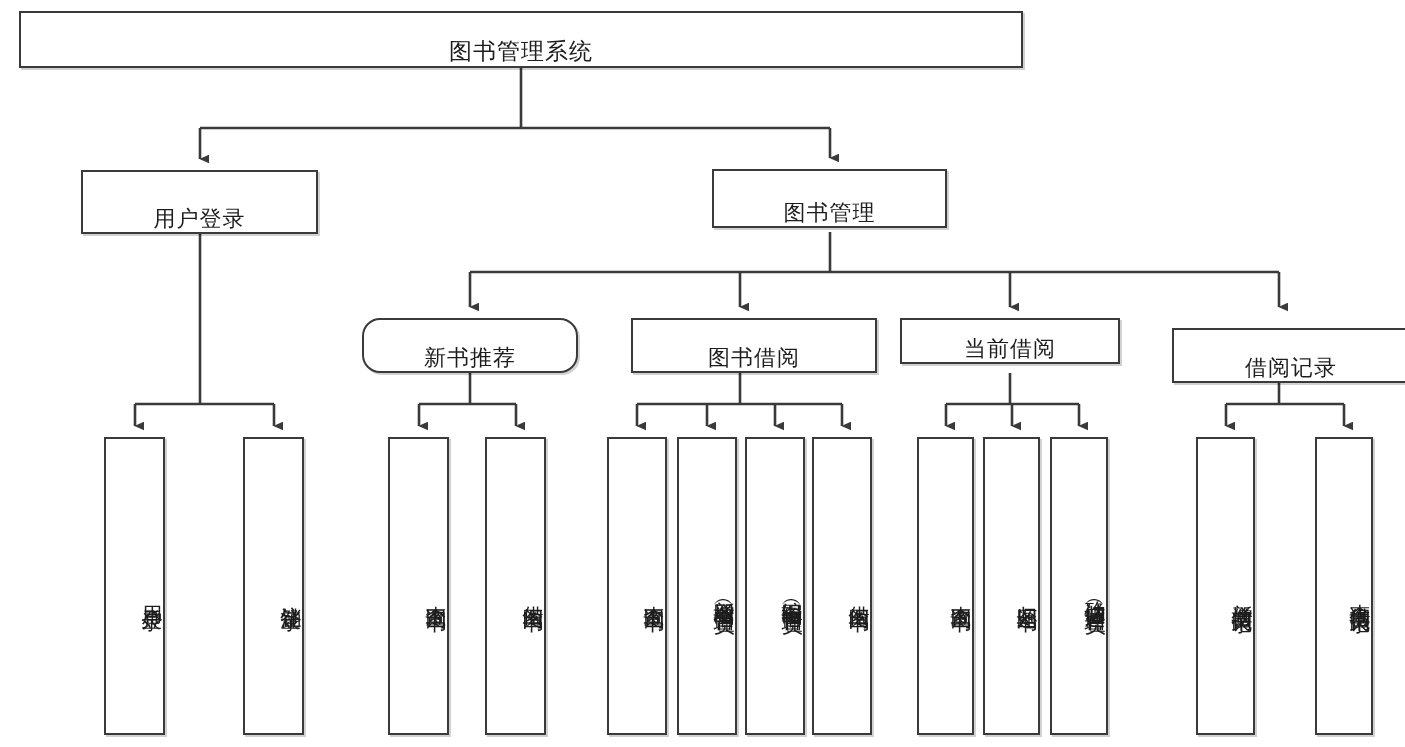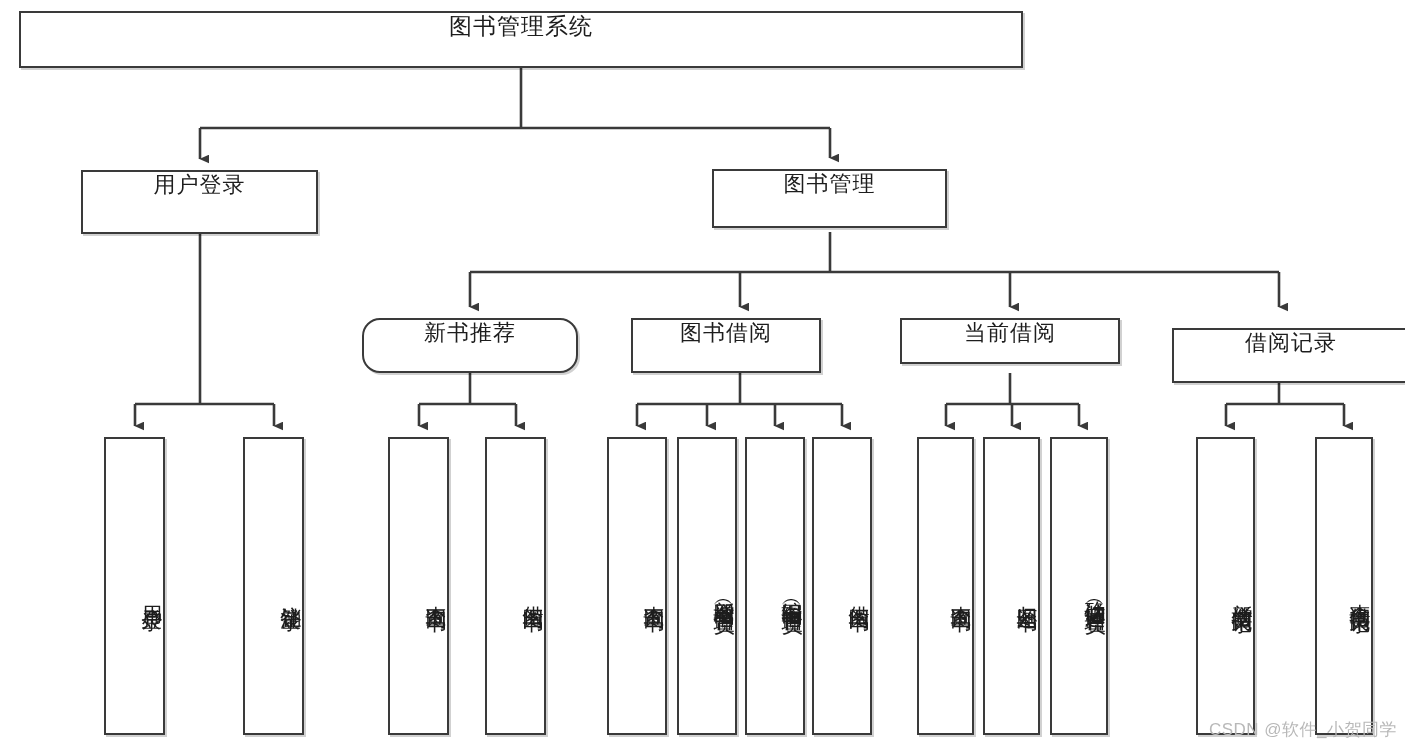--- a/index.html
+++ b/index.html
@@ -25,21 +25,21 @@
     height: 747px;
     pointer-events: none;
   }
   .node {
     position: absolute;
     box-sizing: border-box;
     background: #ffffff;
     border: 2.5px solid #3a3a3a;
     box-shadow: 2px 2px 0 rgba(0,0,0,0.18);
     display: flex;
-    align-items: flex-start;
+    align-items: flex-end;
     justify-content: center;
     color: #1d1d1d;
   }
   .node.horiz {
     font-size: 22px;
     letter-spacing: 1px;
     line-height: 1.2;
   }
   .node.title {
     font-size: 23px;
@@ -124,21 +124,21 @@
       </div>
       <div class="node horiz" style="left: 81px; top: 170px; width: 237px; height: 64px;">
         <span>用户登录</span>
       </div>
       <div class="node horiz" style="left: 712px; top: 169px; width: 235px; height: 59px;">
         <span>图书管理</span>
       </div>
       <div class="node horiz" style="left: 362px; top: 318px; width: 216px; height: 55px; border-radius: 18px;">
         <span>新书推荐</span>
       </div>
-      <div class="node horiz" style="left: 631px; top: 318px; width: 190px; height: 55px;">
+      <div class="node horiz" style="left: 631px; top: 318px; width: 246px; height: 55px;">
         <span>图书借阅</span>
       </div>
       <div class="node horiz" style="left: 900px; top: 318px; width: 220px; height: 46px;">
         <span>当前借阅</span>
       </div>
       <div class="node horiz" style="left: 1172px; top: 328px; width: 238px; height: 55px;">
         <span>借阅记录</span>
       </div>
       <div class="node vert" style="left: 104px; top: 437px; width: 61px; height: 298px;">
         <span class="vtext">用户登录</span>
@@ -174,14 +174,13 @@
         <span class="vtext">确认归还（管理员）</span>
       </div>
       <div class="node vert" style="left: 1196px; top: 437px; width: 59px; height: 298px;">
         <span class="vtext">新增借阅记录</span>
       </div>
       <div class="node vert" style="left: 1315px; top: 437px; width: 58px; height: 298px;">
         <span class="vtext">查询借阅记录</span>
       </div>
     </div>
 
-  <div class="watermark">CSDN @软件_小贺同学</div>
 </div>
 
 </body></html>

